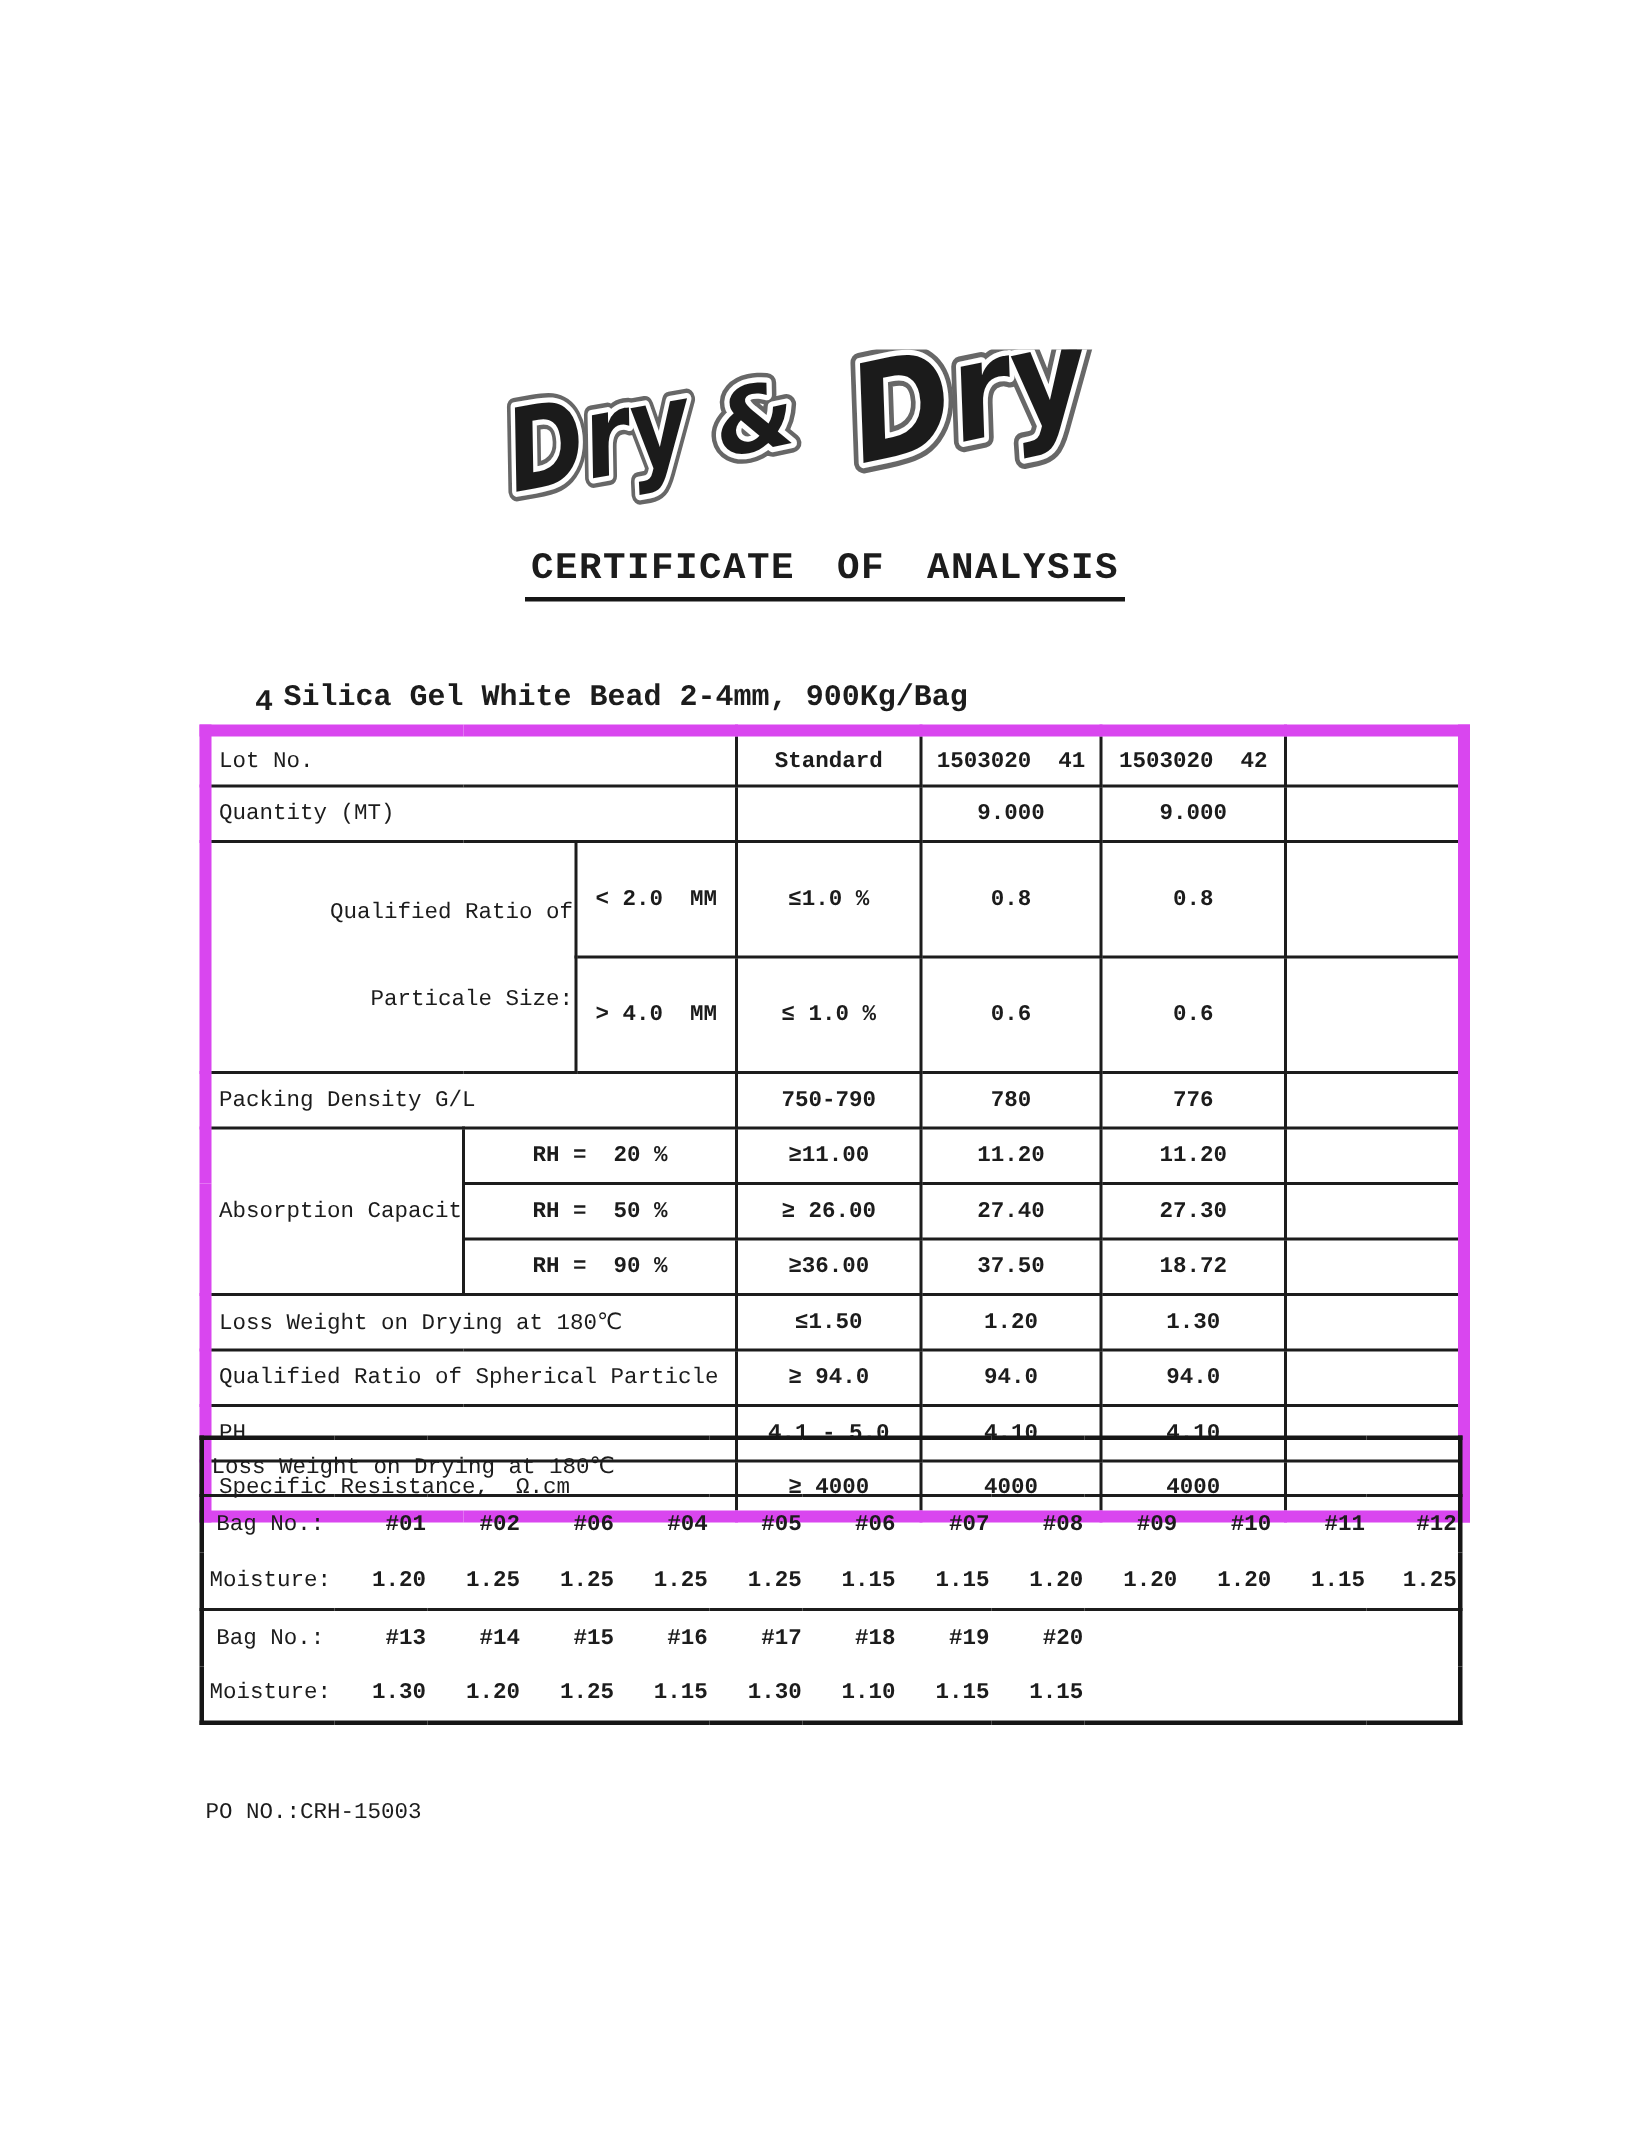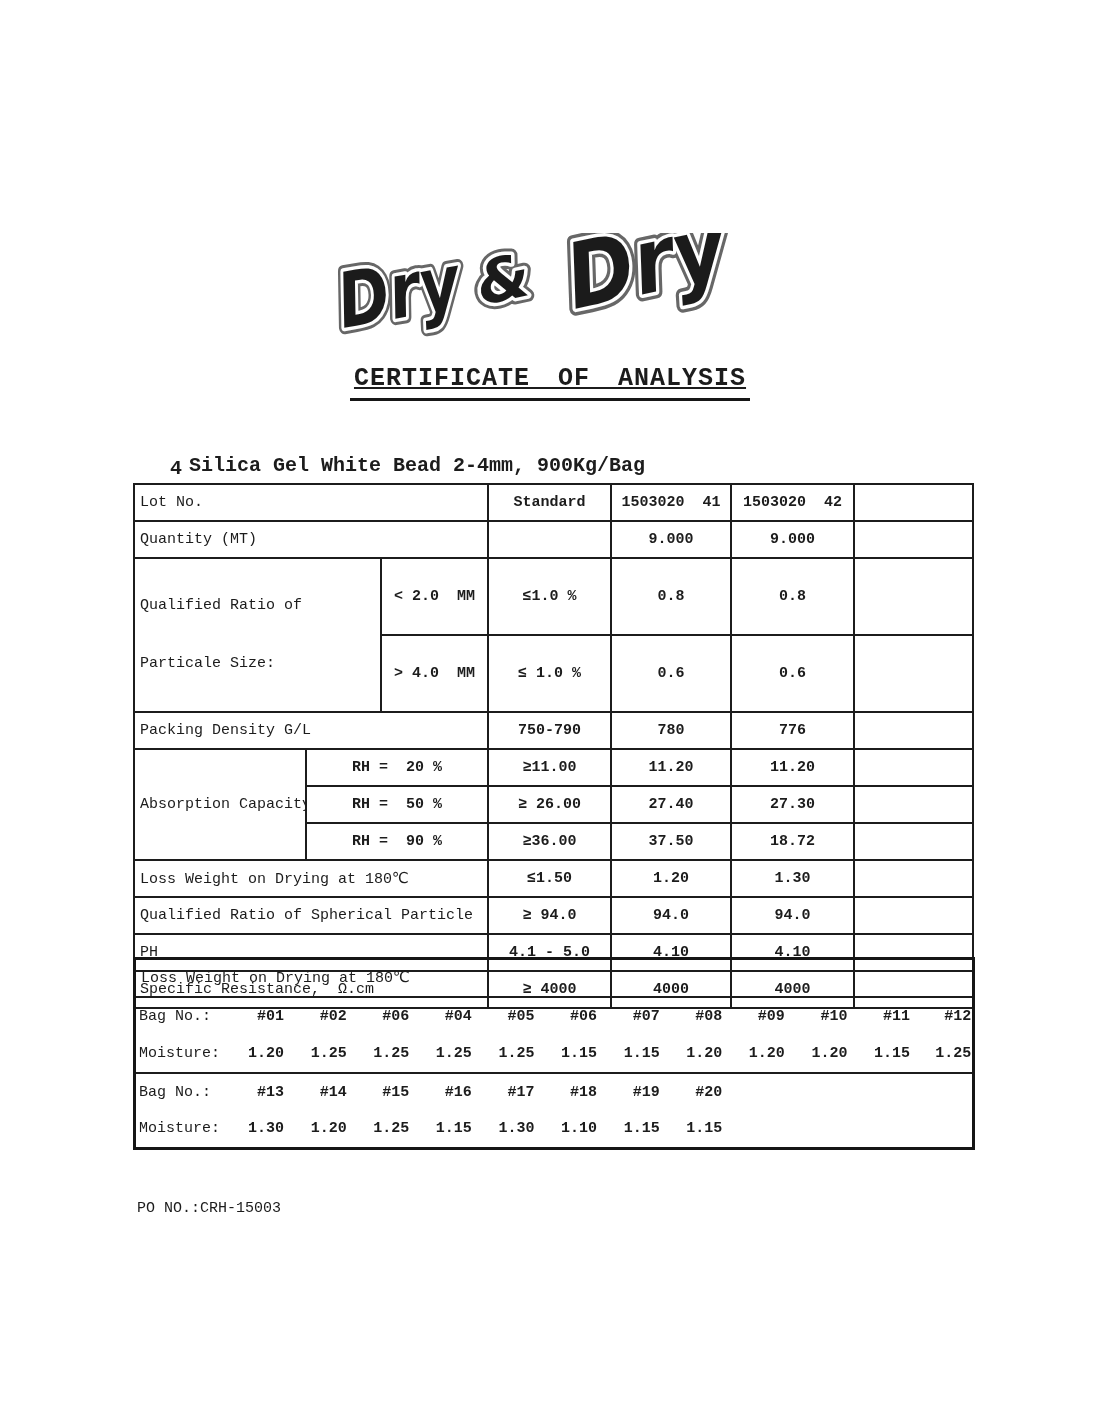--- a/index.html
+++ b/index.html
@@ -25,48 +25,47 @@
   .lg-under.big{stroke-width:14px;}
   
   .title-wrap{position:absolute;top:364px;left:0;right:0;text-align:center;}
   .title{
     display:inline-block;
     font-size:25px;font-weight:bold;
     letter-spacing:1px;word-spacing:12px;
     border-bottom:3px solid #161616;
     padding:0 4px 5px 4px;
     white-space:pre;
-    text-decoration:underline;
   }
   
   .product-row{position:absolute;top:431px;left:122px;width:850px;height:24px;font-size:20px;font-weight:bold;white-space:pre;}
   .size-mark{position:relative;top:3px;margin-right:7px;}
   .coa{position:absolute;left:605px;top:0;}
   .coa-value{margin-left:22px;}
   
   table{border-collapse:collapse;table-layout:fixed;}
   .spec-table{
     position:absolute;top:483px;left:133px;width:839px;
-    border:1px solid #d946ef;font-size:15px;
+    border:8px solid #d946ef;font-size:15px;
   }
   .spec-table td{border:2px solid #1c1c1c;white-space:pre;overflow:hidden;vertical-align:middle;}
   .spec-table tr{height:37px;}
   .lbl{text-align:left;padding-left:5px;}
   .ctr{text-align:center;font-weight:bold;}
-  .two-line div{line-height:24px;}
+  .two-line div{line-height:24px;text-align:right;}
   
   .moist-table{
     position:absolute;top:957px;left:133px;width:839px;
     border:3px solid #161616;font-size:15px;
   }
   .moist-table td{white-space:pre;vertical-align:middle;overflow:hidden;}
   .moist-table tr{height:38px;}
   .moist-header td{border-bottom:2px solid #1c1c1c;padding-left:5px;}
   .rule-bottom td{border-bottom:2px solid #1c1c1c;}
-  .row-label{padding-left:3px;text-align:left;}
+  .row-label{padding-left:3px;text-align:center;}
   .bag-cell{text-align:right;font-weight:bold;}
   
   .po{position:absolute;top:1200px;left:137px;font-size:15px;white-space:pre;}
 </style>
 </head>
 <body>
 
 <div class="page">
 
   <svg class="logo" viewBox="0 0 420 125">

